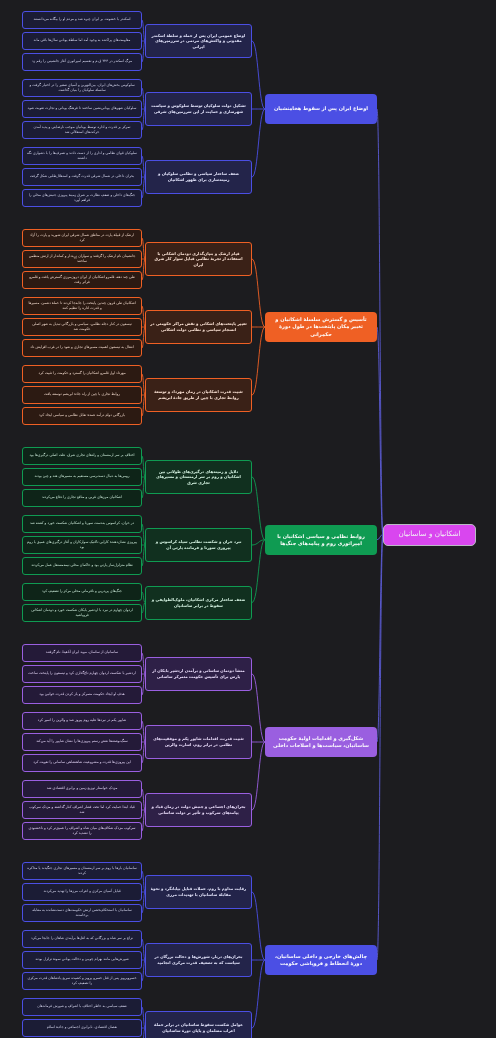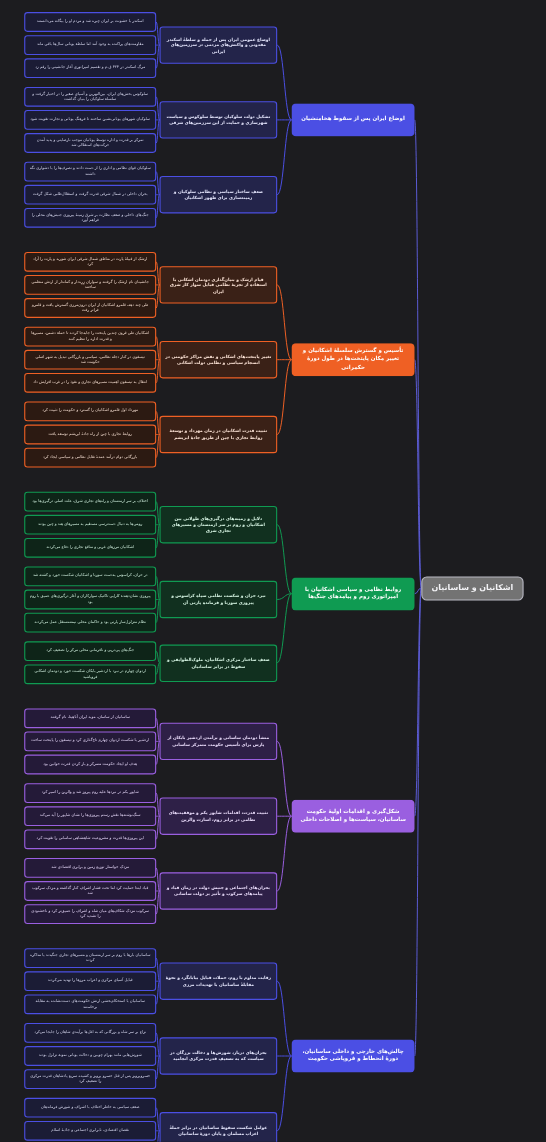--- a/index.html
+++ b/index.html
@@ -37,25 +37,25 @@
     direction: rtl;
     border-radius: 4px;
     border: 1px solid transparent;
     line-height: 1.45;
     padding: 2px 4px;
     overflow: hidden;
   }
 
   
   .node.root {
-    background: #737373;
+    background: #d946ef;
     border: 1px solid #b9b9c4;
     color: #f2f2f5;
     font-size: 7.2px;
-    font-weight: bold;
+    font-weight: normal;
     border-radius: 5px;
   }
 
   
   .node.branch {
     color: #ffffff;
     font-size: 5.0px;
     font-weight: bold;
     border-radius: 4px;
     padding: 2px 5px;

